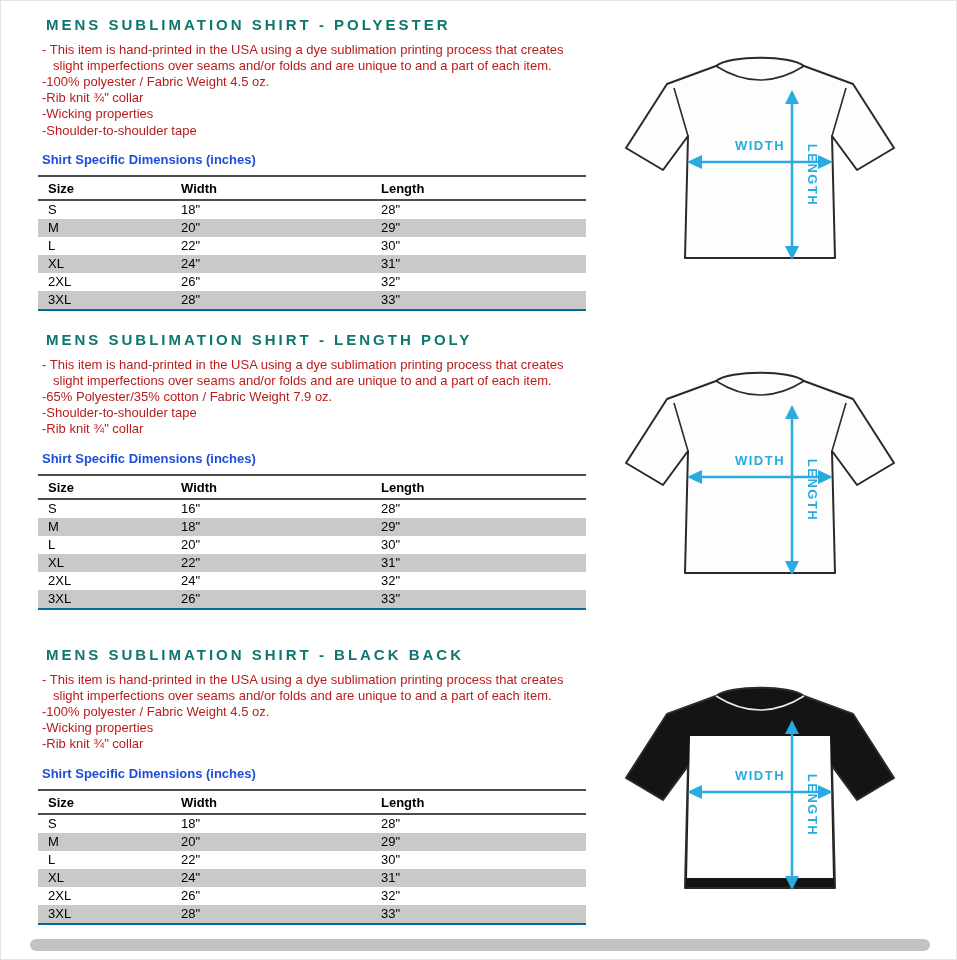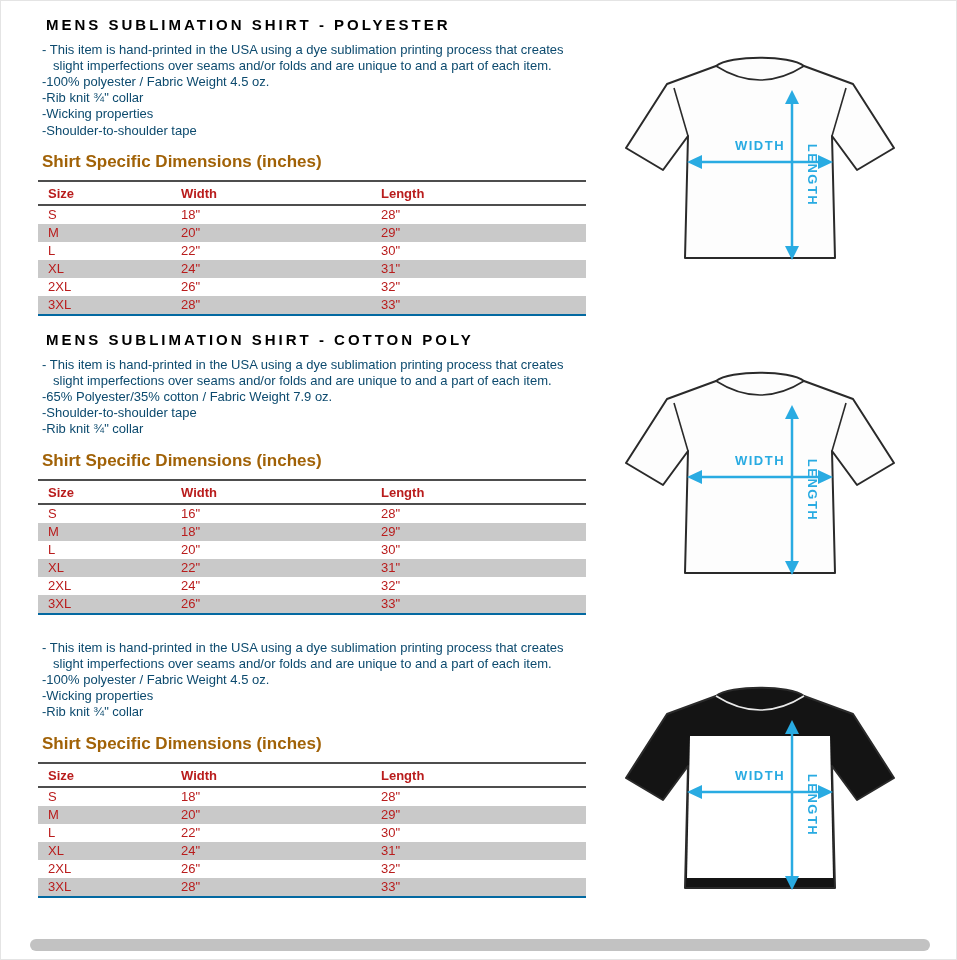--- a/index.html
+++ b/index.html
@@ -7,30 +7,30 @@
     width:957px;height:960px;position:relative;overflow:hidden;
     background:#ffffff;color:#333;
     font-family:"Liberation Sans",sans-serif;
   }
   .frame{position:absolute;inset:0;border:1px solid #e4e4e4;pointer-events:none}
   .content{position:absolute;top:10px;left:30px}
   .section{display:flex;height:315px}
   .left{width:580px;flex:none}
   .right{width:315px;flex:none;padding-top:30px}
   .title{
-    font-size:15px;font-weight:700;letter-spacing:3px;color:#000000;
+    font-size:15px;font-weight:700;letter-spacing:3px;color:#0f766e;
     margin:6px 0 9px 16px;
   }
-  .bullets{margin-left:12px;width:535px;font-size:13px;line-height:1.24;color:#0c4a6e}
+  .bullets{margin-left:12px;width:535px;font-size:13px;line-height:1.24;color:#b91c1c}
   .bullet{margin:0}
   .bullet.hang{padding-left:11px;text-indent:-11px}
-  .table-title{font-size:17px;font-weight:700;margin:13px 0 8px 12px;color:#a16207}
+  .table-title{font-size:13px;font-weight:700;margin:13px 0 8px 12px;color:#1d4ed8}
   table.dim-table{
     border-collapse:collapse;table-layout:fixed;width:548px;margin-left:8px;
-    font-size:13px;color:#b91c1c;
+    font-size:13px;color:#000000;
   }
   col.c1{width:133px}col.c2{width:200px}col.c3{width:215px}
   .dim-table thead tr{border-top:2px solid #4d4d4d;border-bottom:2px solid #4d4d4d}
   .dim-table th{text-align:left;font-weight:700;padding:4px 10px 3px}
   .dim-table td{padding:1px 10px 2px}
   .dim-table tbody tr:nth-child(even){background:#c9c9c9}
   .dim-table tbody tr:last-child{border-bottom:2px solid #0369a1}
   .bottom-bar{
     position:absolute;left:30px;right:27px;bottom:9px;height:12px;
     border-radius:7px;background:#c2c2c2;
@@ -125,21 +125,21 @@
         <line class="arrow" x1="182" y1="63" x2="182" y2="207"></line>
         <polygon class="arrow-head" points="182,50 175,64 189,64"></polygon>
         <polygon class="arrow-head" points="182,220 175,206 189,206"></polygon>
         <text class="dim-label" transform="rotate(90 198 135)" x="198" y="135" text-anchor="middle">LENGTH</text>
       </svg>
     </div>
   </section>
 
   <section class="section">
     <div class="left">
-      <h2 class="title">MENS SUBLIMATION SHIRT - COTTON POLY</h2>
+      <h2 class="title">MENS SUBLIMATION SHIRT - LENGTH POLY</h2>
       <div class="bullets">
         <p class="bullet hang">- This item is hand-printed in the USA using a dye sublimation printing process that creates slight imperfections over seams and/or folds and are unique to and a part of each item.</p>
         <p class="bullet">-65% Polyester/35% cotton / Fabric Weight 7.9 oz.</p>
         <p class="bullet">-Shoulder-to-shoulder tape</p>
         <p class="bullet">-Rib knit ¾" collar</p>
       </div>
       <h3 class="table-title">Shirt Specific Dimensions (inches)</h3>
       <table class="dim-table">
         <colgroup>
             <col class="c1">
@@ -200,20 +200,21 @@
         <line class="arrow" x1="182" y1="63" x2="182" y2="207"></line>
         <polygon class="arrow-head" points="182,50 175,64 189,64"></polygon>
         <polygon class="arrow-head" points="182,220 175,206 189,206"></polygon>
         <text class="dim-label" transform="rotate(90 198 135)" x="198" y="135" text-anchor="middle">LENGTH</text>
       </svg>
     </div>
   </section>
 
   <section class="section">
     <div class="left">
+      <h2 class="title">MENS SUBLIMATION SHIRT - BLACK BACK</h2>
       <div class="bullets">
         <p class="bullet hang">- This item is hand-printed in the USA using a dye sublimation printing process that creates slight imperfections over seams and/or folds and are unique to and a part of each item.</p>
         <p class="bullet">-100% polyester / Fabric Weight 4.5 oz.</p>
         <p class="bullet">-Wicking properties</p>
         <p class="bullet">-Rib knit ¾" collar</p>
       </div>
       <h3 class="table-title">Shirt Specific Dimensions (inches)</h3>
       <table class="dim-table">
         <colgroup>
             <col class="c1">

